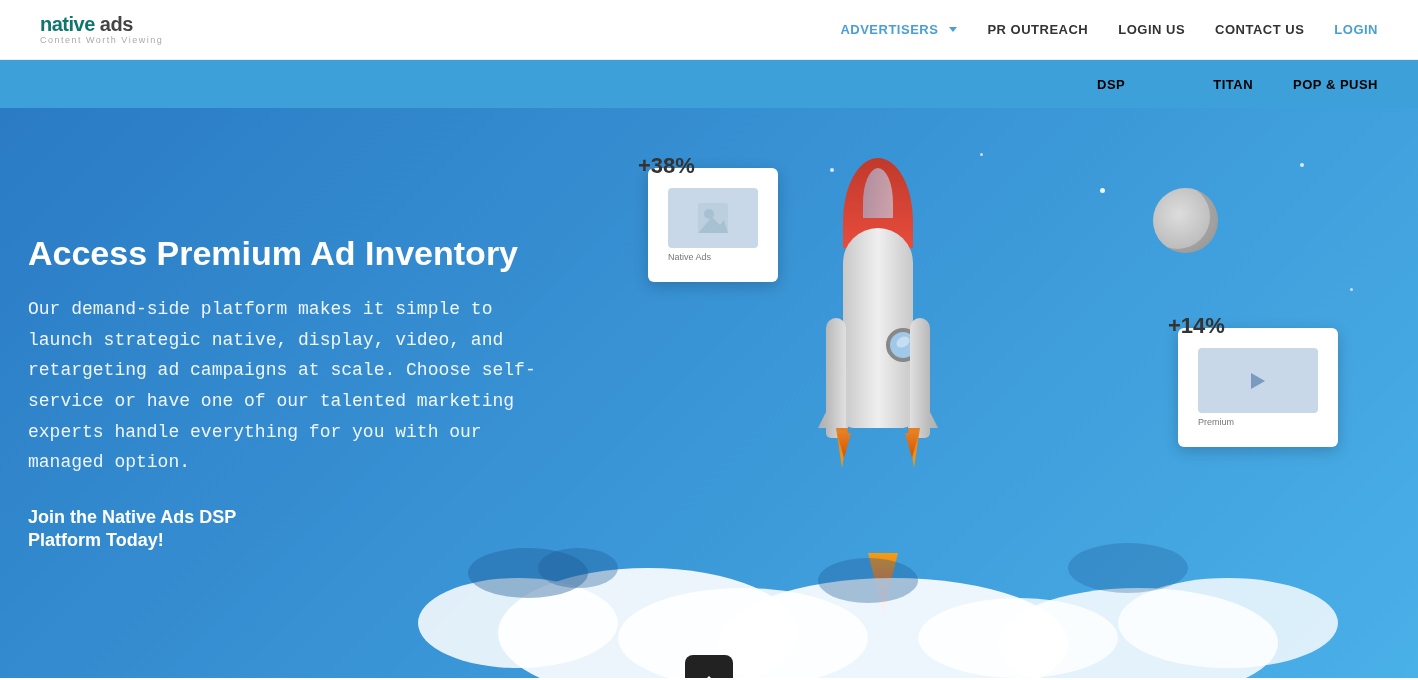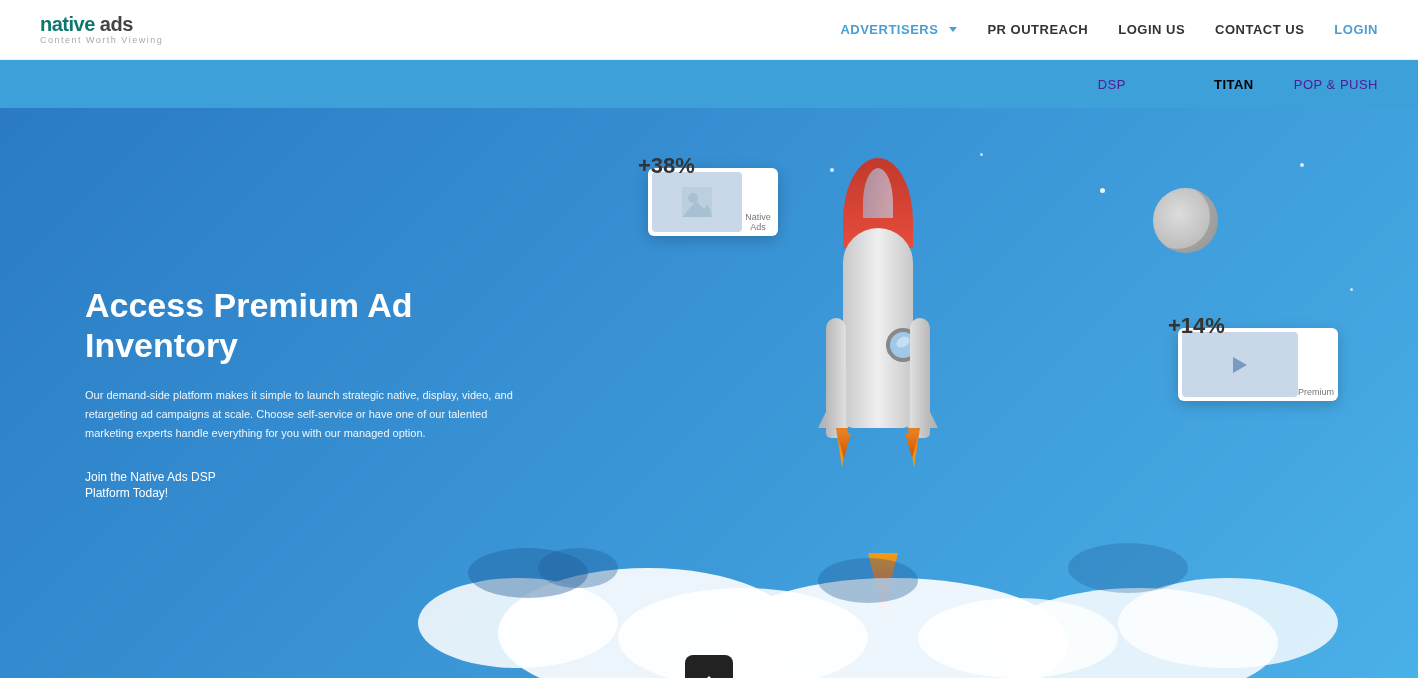--- a/index.html
+++ b/index.html
@@ -52,22 +52,22 @@
       display: flex;
       justify-content: flex-end;
       align-items: center;
       height: 48px;
       background: #3da0d8;
       padding: 0 40px;
       gap: 40px;
     }
     .sub-nav-item {
       font-size: 13px;
-      font-weight: 400;
-      color: #4c1d95;
+      font-weight: 700;
+      color: #000000;
       letter-spacing: 0.5px;
       cursor: pointer;
     }
     .sub-nav-item.active {
       color: #000000;
       font-weight: 700;
       margin-left: 48px;
     }
 
     
@@ -75,41 +75,42 @@
       position: relative;
       background: linear-gradient(135deg, #2a7bc4 0%, #4ab0e8 100%);
       height: 570px;
       overflow: hidden;
       display: flex;
       align-items: center;
     }
     .hero-content {
       position: relative;
       z-index: 2;
-      padding: 60px 85px;
+      padding: 60px 28px;
       max-width: 600px;
       color: #fff;
     }
     .hero-title {
       font-size: 34px;
       font-weight: 800;
       color: #fff;
       margin-bottom: 20px;
       line-height: 1.2;
     }
     .hero-desc {
-      font-size: 11px;
+      font-size: 18px;
       color: rgba(255,255,255,0.92);
       line-height: 1.7;
       margin-bottom: 28px;
       max-width: 520px;
+      font-family: Liberation Mono, monospace;
     }
     .hero-cta {
-      font-size: 12px;
-      font-weight: 400;
+      font-size: 18px;
+      font-weight: 700;
       color: #fff;
       line-height: 1.3;
     }
 
     
     .hero-scene {
       position: absolute;
       right: 0;
       top: 0;
       width: 800px;
@@ -293,24 +294,24 @@
       background: rgba(255,255,255,0.95);
       border-radius: 50%;
     }
 
     
     .ad-card {
       position: absolute;
       background: #fff;
       border-radius: 6px;
       box-shadow: 0 4px 15px rgba(0,0,0,0.2);
-      padding: 4px;
-      display: flex;
-      flex-direction: row;
-      align-items: flex-end;
+      padding: 20px;
+      display: flex;
+      flex-direction: column;
+      align-items: flex-start;
     }
     .ad-card-img {
       width: 100%;
       background: #c8d8e8;
       border-radius: 4px;
       display: flex;
       align-items: center;
       justify-content: center;
     }
     .ad-card-img svg { opacity: 0.5; }

